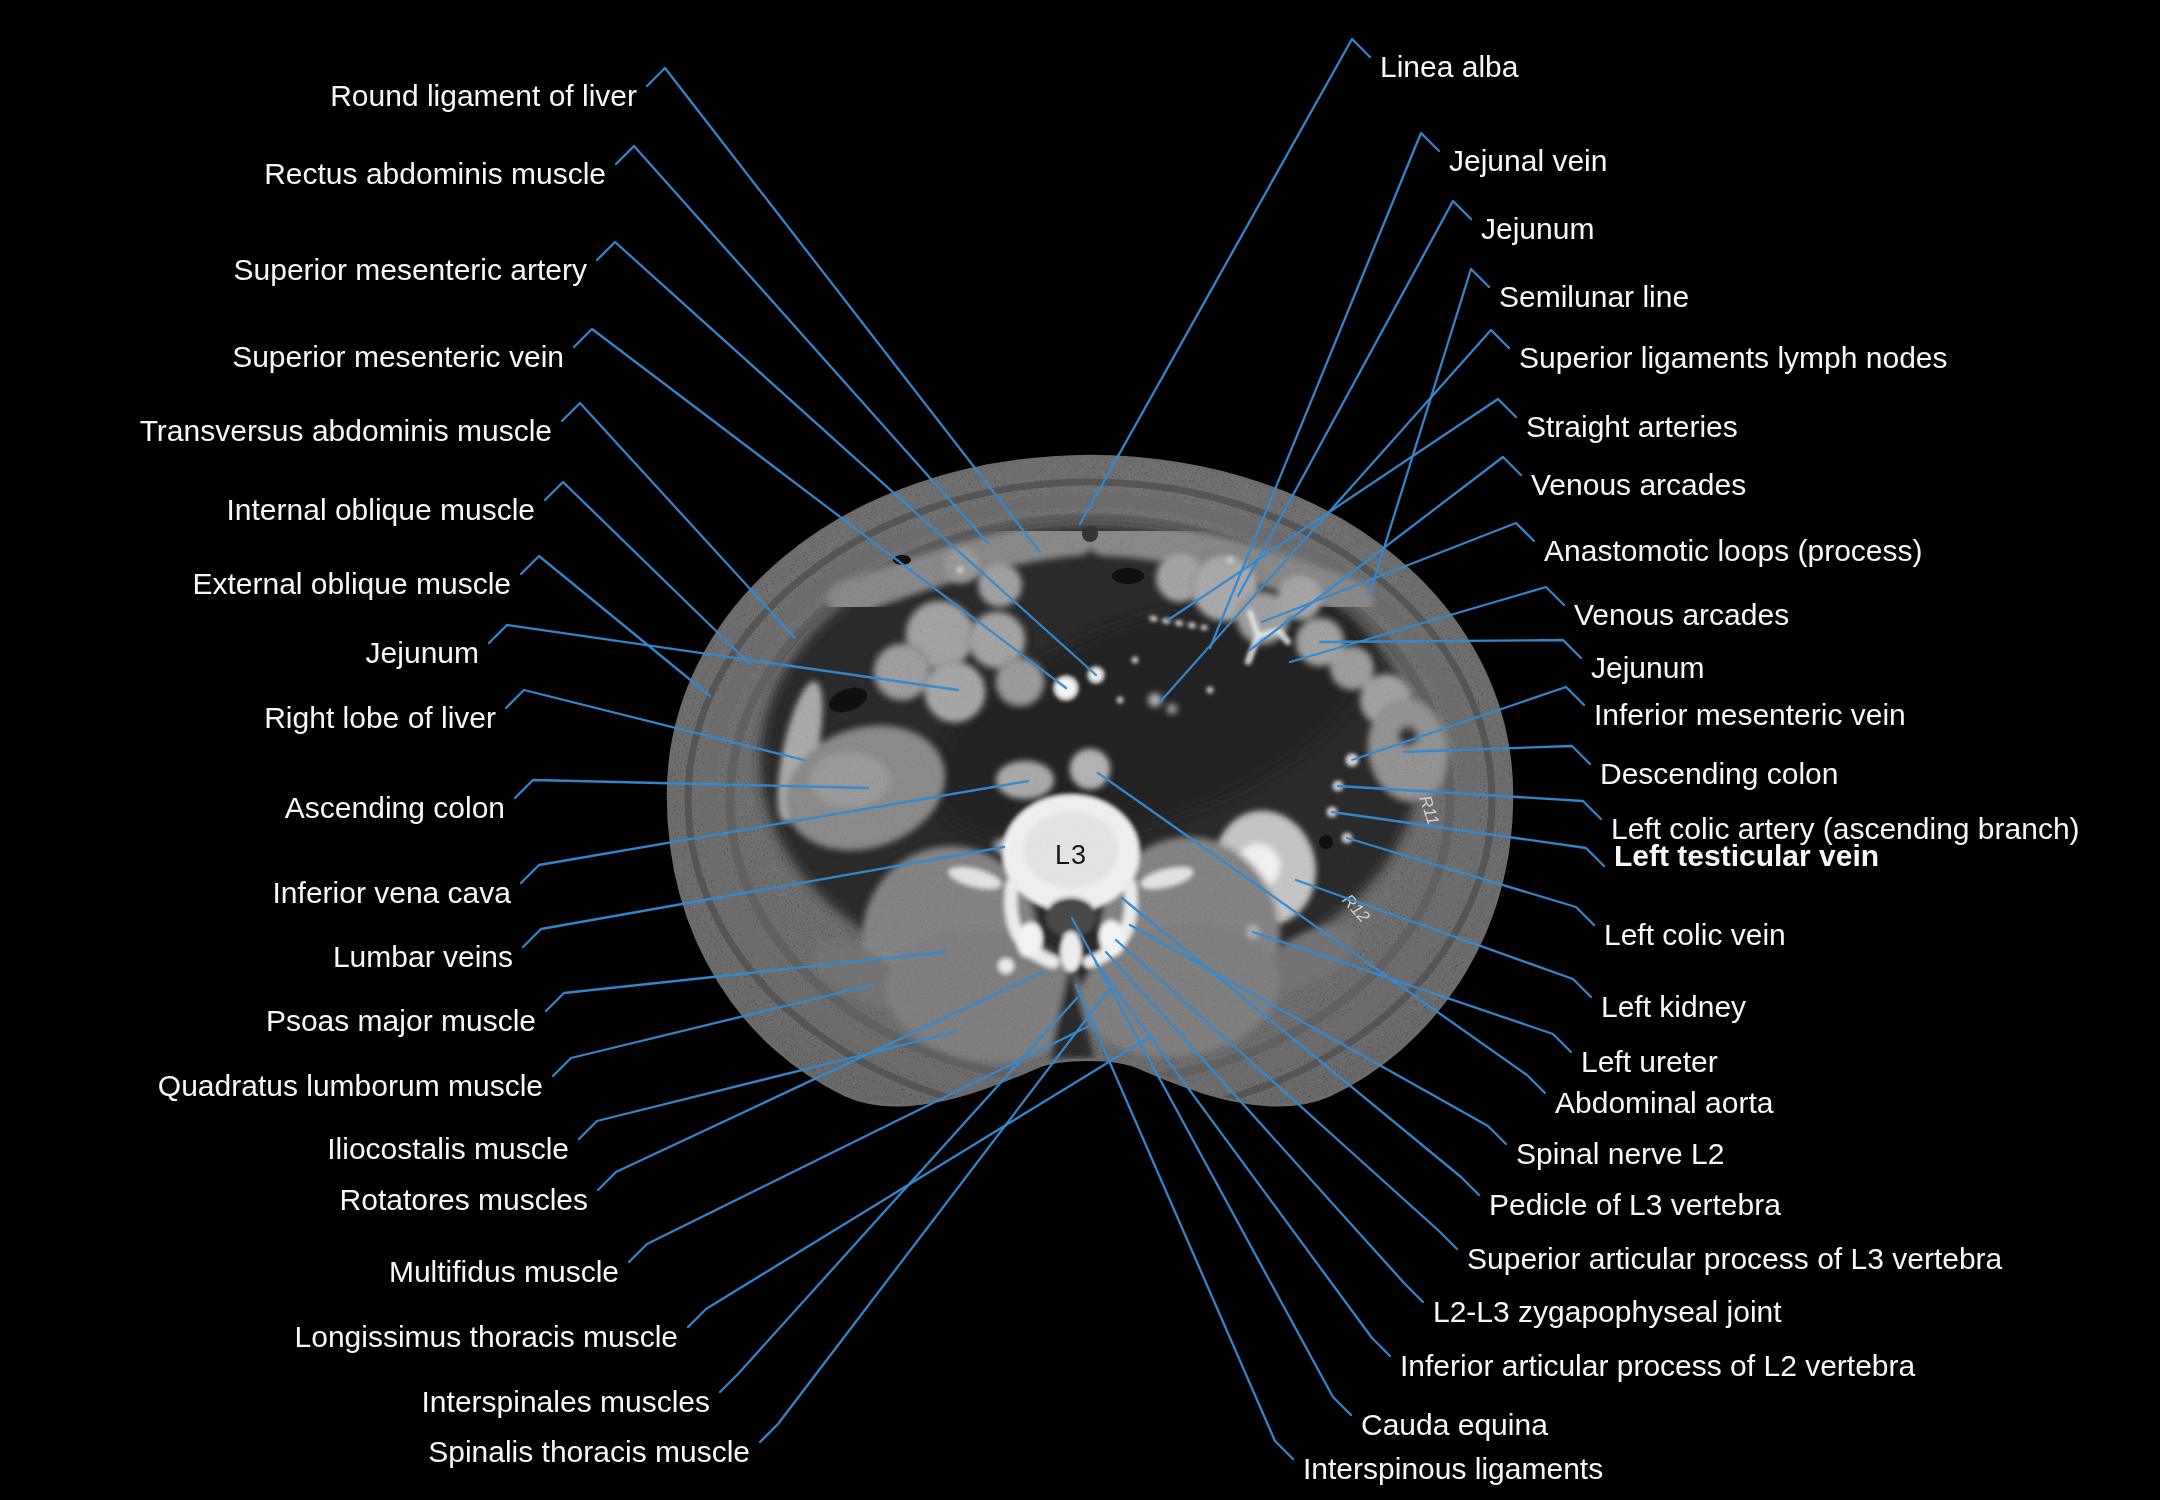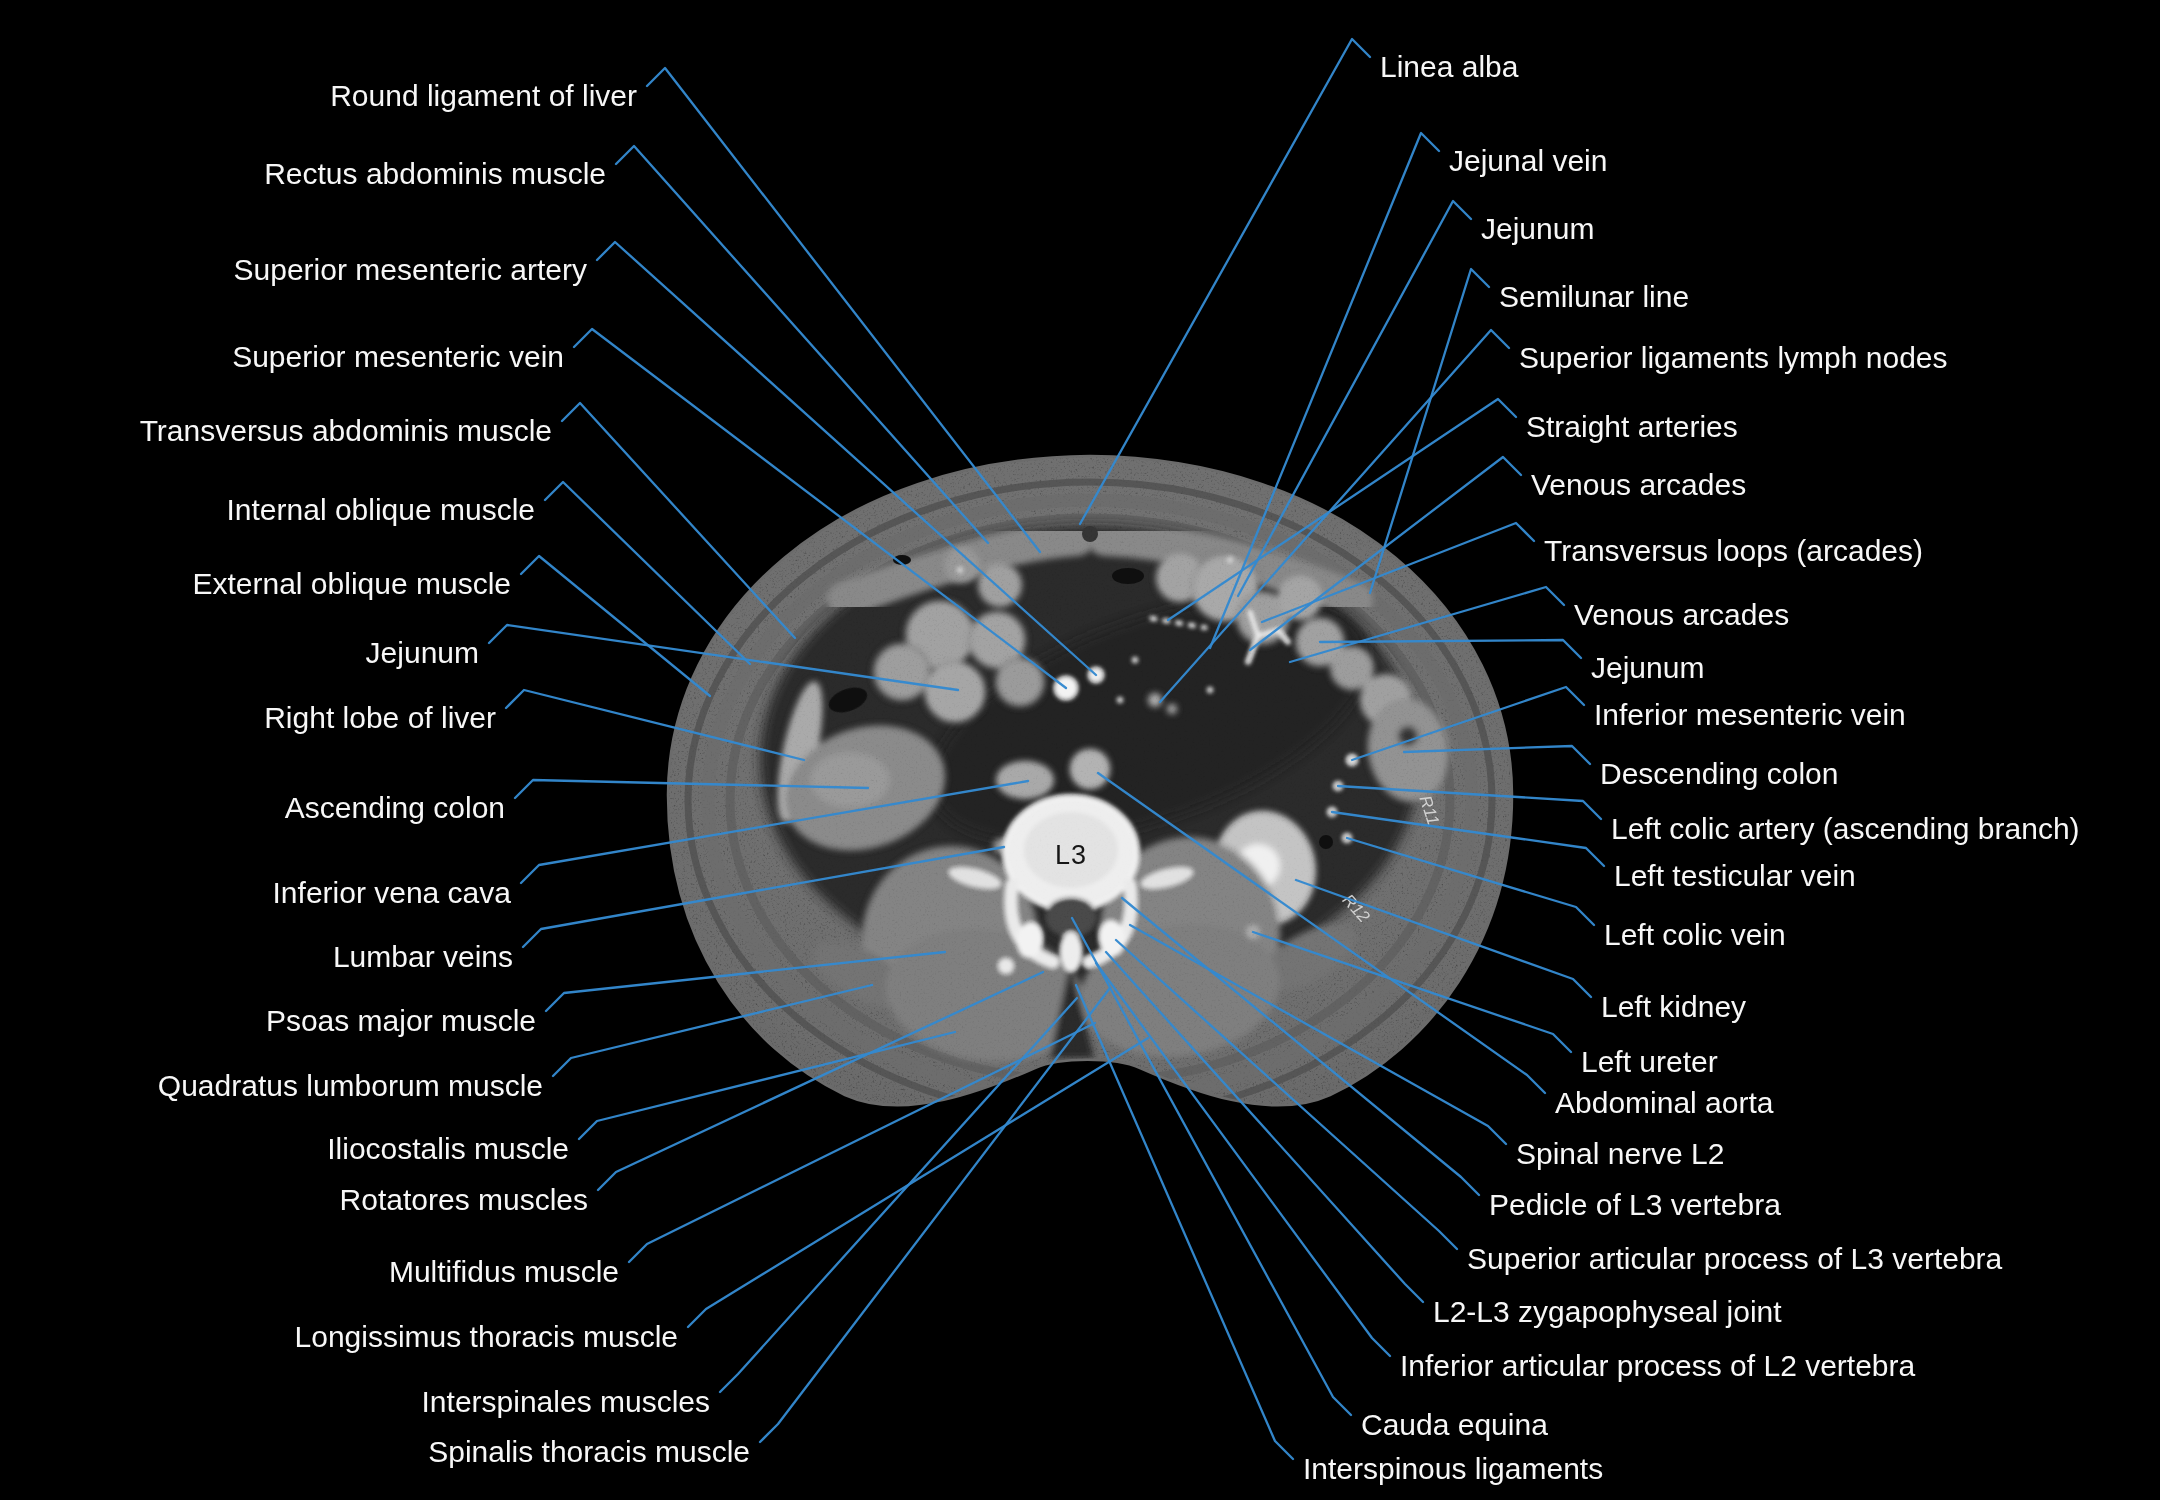--- a/index.html
+++ b/index.html
@@ -224,27 +224,27 @@
       <div class="label left" style="right: 1482px; top: 1318px;">Longissimus thoracis muscle</div>
       <div class="label left" style="right: 1450px; top: 1383px;">Interspinales muscles</div>
       <div class="label left" style="right: 1410px; top: 1433px;">Spinalis thoracis muscle</div>
       <div class="label right" style="left: 1380px; top: 48px;">Linea alba</div>
       <div class="label right" style="left: 1449px; top: 142px;">Jejunal vein</div>
       <div class="label right" style="left: 1481px; top: 210px;">Jejunum</div>
       <div class="label right" style="left: 1499px; top: 278px;">Semilunar line</div>
       <div class="label right" style="left: 1519px; top: 339px;">Superior ligaments lymph nodes</div>
       <div class="label right" style="left: 1526px; top: 408px; text-align: center;">Straight arteries</div>
       <div class="label right" style="left: 1531px; top: 466px;">Venous arcades</div>
-      <div class="label right" style="left: 1544px; top: 532px;">Transversus loops (arcades)</div>
+      <div class="label right" style="left: 1544px; top: 532px;">Anastomotic loops (process)</div>
       <div class="label right" style="left: 1574px; top: 596px;">Venous arcades</div>
       <div class="label right" style="left: 1591px; top: 649px;">Jejunum</div>
       <div class="label right" style="left: 1594px; top: 696px;">Inferior mesenteric vein</div>
       <div class="label right" style="left: 1600px; top: 755px;">Descending colon</div>
       <div class="label right" style="left: 1611px; top: 810px;">Left colic  artery (ascending  branch)</div>
-      <div class="label right" style="left: 1614px; top: 857px;">Left testicular vein</div>
+      <div class="label right" style="left: 1614px; top: 837px; font-weight: bold;">Left testicular vein</div>
       <div class="label right" style="left: 1604px; top: 916px;">Left colic vein</div>
       <div class="label right" style="left: 1601px; top: 988px;">Left kidney</div>
       <div class="label right" style="left: 1581px; top: 1043px;">Left ureter</div>
       <div class="label right" style="left: 1555px; top: 1084px;">Abdominal aorta</div>
       <div class="label right" style="left: 1516px; top: 1135px;">Spinal nerve L2</div>
       <div class="label right" style="left: 1489px; top: 1186px;">Pedicle of L3 vertebra</div>
       <div class="label right" style="left: 1467px; top: 1240px;">Superior articular process of L3 vertebra</div>
       <div class="label right" style="left: 1433px; top: 1293px;">L2-L3 zygapophyseal joint</div>
       <div class="label right" style="left: 1400px; top: 1347px;">Inferior articular process of L2 vertebra</div>
       <div class="label right" style="left: 1361px; top: 1406px;">Cauda equina</div>

